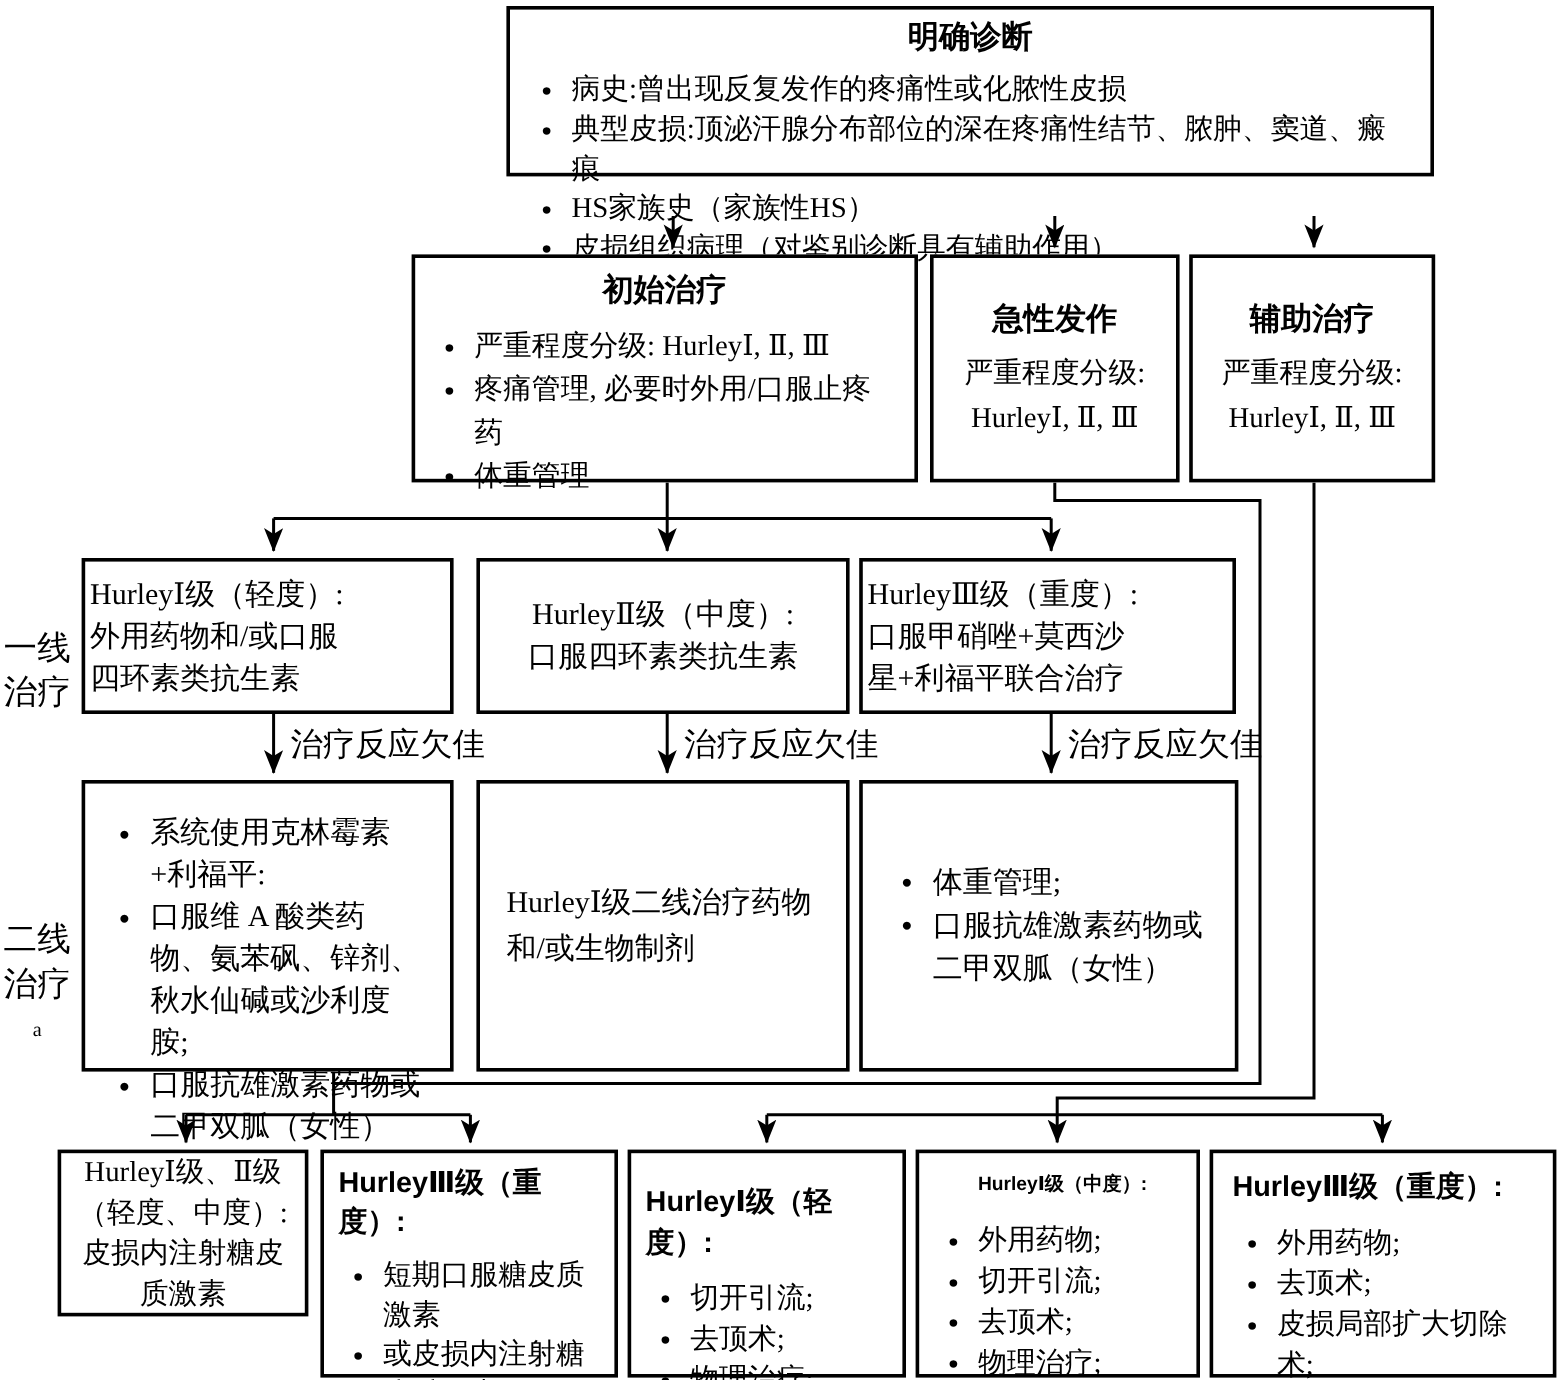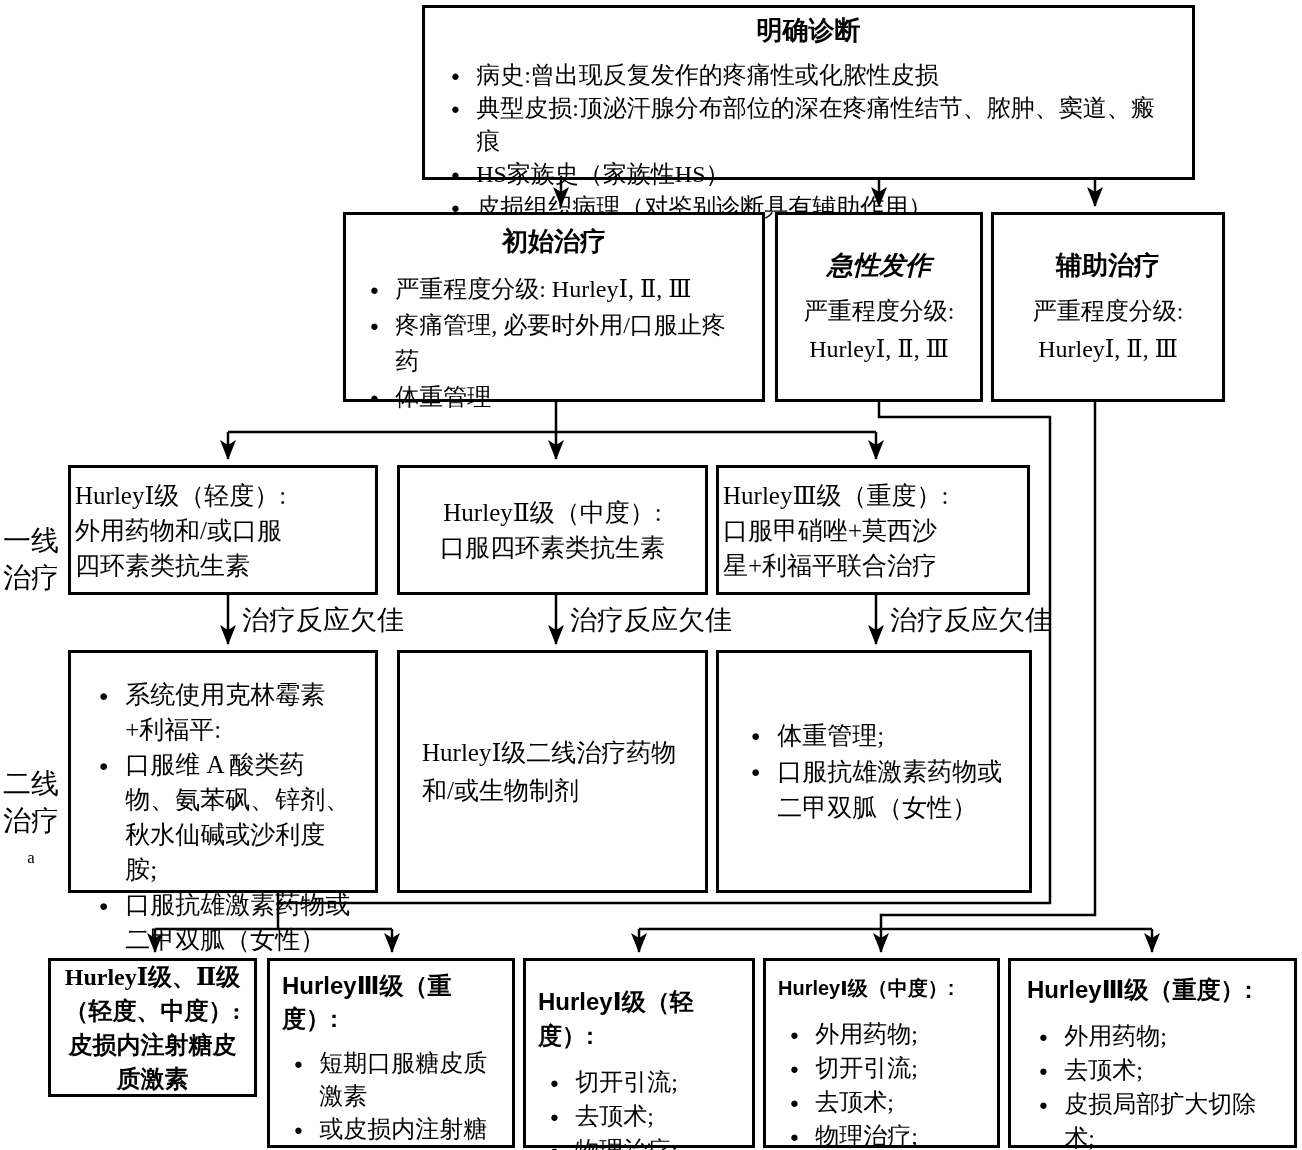--- a/index.html
+++ b/index.html
@@ -65,46 +65,46 @@
       <path d="M392,929 V952" marker-end="url(#arrow)"></path>
 
       <path d="M1095,402 V915 H881 V929"></path>
       <path d="M639,929 H1152"></path>
       <path d="M639,929 V952" marker-end="url(#arrow)"></path>
       <path d="M881,929 V952" marker-end="url(#arrow)"></path>
       <path d="M1152,929 V952" marker-end="url(#arrow)"></path>
     </g>
   </svg>
 
-  <div class="box" style="left:422px;top:5px;width:773px;height:175px;padding:6px 14px;font-size:24px;line-height:33px;">
+  <div class="box" style="left:422px;top:5px;width:773px;height:142px;padding:6px 14px;font-size:24px;line-height:33px;">
     <div class="title">明确诊断</div>
     <ul class="bullets">
       <li>病史:曾出现反复发作的疼痛性或化脓性皮损</li>
       <li>典型皮损:顶泌汗腺分布部位的深在疼痛性结节、脓肿、窦道、瘢痕</li>
       <li>HS家族史（家族性HS）</li>
       <li>皮损组织病理（对鉴别诊断具有辅助作用）</li>
     </ul>
   </div>
 
   <div class="box" style="left:343px;top:212px;width:422px;height:190px;padding:8px 12px;font-size:24px;line-height:36px;">
     <div class="title">初始治疗</div>
     <ul class="bullets">
       <li>严重程度分级: HurleyⅠ, Ⅱ, Ⅲ</li>
       <li>疼痛管理, 必要时外用/口服止疼药</li>
       <li>体重管理</li>
     </ul>
   </div>
 
   <div class="box vcenter hcenter" style="left:775px;top:212px;width:208px;height:190px;padding:4px;font-size:24px;line-height:38px;">
-    <div class="title" style="margin-bottom:8px;font-style:italic;">急性发作</div>
+    <div class="title" style="margin-bottom:8px;">急性发作</div>
     <div>严重程度分级:</div>
     <div>HurleyⅠ, Ⅱ, Ⅲ</div>
   </div>
 
-  <div class="box vcenter hcenter" style="left:991px;top:212px;width:234px;height:190px;padding:4px;font-size:24px;line-height:38px;">
+  <div class="box vcenter hcenter" style="left:991px;top:212px;width:205px;height:190px;padding:4px;font-size:24px;line-height:38px;">
     <div class="title" style="margin-bottom:8px;">辅助治疗</div>
     <div>严重程度分级:</div>
     <div>HurleyⅠ, Ⅱ, Ⅲ</div>
   </div>
 
   <div class="side-label" style="left:1px;top:522px;">
     <div>一线</div>
     <div>治疗</div>
   </div>
 
@@ -151,21 +151,21 @@
     <div>和/或生物制剂</div>
   </div>
 
   <div class="box vcenter" style="left:716px;top:650px;width:316px;height:243px;padding:4px 6px 4px 20px;line-height:36px;">
     <ul class="bullets">
       <li>体重管理;</li>
       <li>口服抗雄激素药物或二甲双胍（女性）</li>
     </ul>
   </div>
 
-  <div class="box vcenter hcenter" style="left:48px;top:958px;width:209px;height:139px;padding:4px;font-size:24px;line-height:34px;font-weight:bold;">
+  <div class="box vcenter hcenter" style="left:48px;top:958px;width:209px;height:139px;padding:4px;font-size:24px;line-height:34px;">
     <div>HurleyⅠ级、Ⅱ级</div>
     <div>（轻度、中度）:</div>
     <div>皮损内注射糖皮</div>
     <div>质激素</div>
   </div>
 
   <div class="box" style="left:267px;top:958px;width:248px;height:190px;padding:8px 6px 4px 12px;font-size:24px;line-height:33px;">
     <div class="title serif-title" style="text-align:left;font-size:24px;">HurleyⅢ级（重度）:</div>
     <ul class="bullets">
       <li>短期口服糖皮质激素</li>
@@ -176,21 +176,21 @@
   <div class="box" style="left:523px;top:958px;width:232px;height:190px;padding:24px 4px 4px 12px;font-size:24px;line-height:34px;">
     <div class="title serif-title" style="text-align:left;font-size:24px;">HurleyⅠ级（轻度）:</div>
     <ul class="bullets">
       <li>切开引流;</li>
       <li>去顶术;</li>
       <li>物理治疗;</li>
     </ul>
   </div>
 
   <div class="box" style="left:763px;top:958px;width:237px;height:190px;padding:10px 4px 4px 12px;font-size:24px;line-height:34px;">
-    <div class="title serif-title" style="text-align:left;font-size:20px;">HurleyⅠ级（中度）:</div>
+    <div class="title serif-title" style="text-align:center;font-size:16px;">HurleyⅠ级（中度）:</div>
     <ul class="bullets">
       <li>外用药物;</li>
       <li>切开引流;</li>
       <li>去顶术;</li>
       <li>物理治疗;</li>
     </ul>
   </div>
 
   <div class="box" style="left:1008px;top:958px;width:289px;height:190px;padding:12px 4px 4px 16px;font-size:24px;line-height:34px;">
     <div class="title serif-title" style="text-align:left;font-size:24px;">HurleyⅢ级（重度）:</div>

